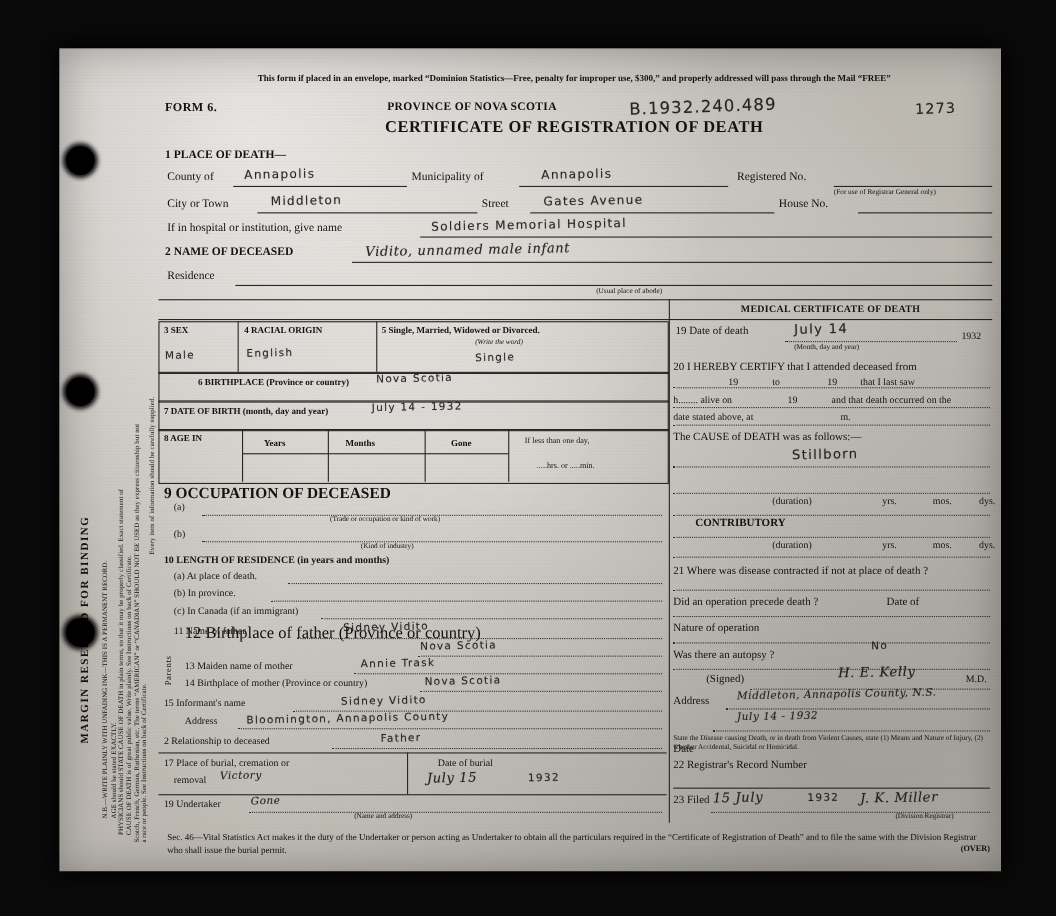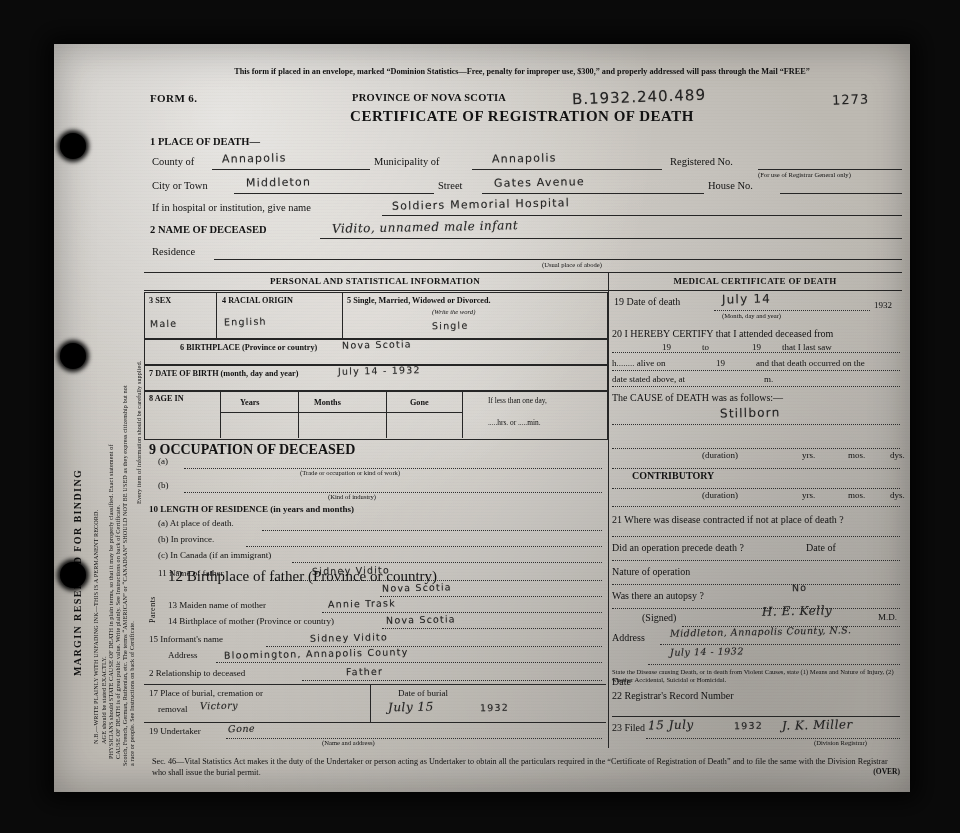--- a/index.html
+++ b/index.html
@@ -120,21 +120,20 @@
       <div class="ln b" style="left:8px;top:180px;">2 NAME OF DECEASED</div>
       <div class="rule" style="left:178px;top:194px;width:582px;"></div>
       <div class="hw hw2 ink" style="left:190px;top:176px;font-size:12px;">Vidito, unnamed male infant</div>
 
       <div class="ln" style="left:10px;top:202px;">Residence</div>
       <div class="rule" style="left:72px;top:215px;width:688px;"></div>
       <div class="xsm" style="position:absolute;left:400px;top:217px;">(Usual place of abode)</div>
 
       <div class="rule" style="left:2px;top:228px;width:758px;"></div>
       <div class="vr" style="left:466px;top:228px;height:476px;"></div>
-      <div class="secthdr" style="left:2px;top:232px;width:462px;">PERSONAL AND STATISTICAL INFORMATION</div>
       <div class="secthdr" style="left:468px;top:232px;width:290px;">MEDICAL CERTIFICATE OF DEATH</div>
       <div class="rule" style="left:2px;top:246px;width:758px;"></div>
 
       <div class="box" style="left:2px;top:248px;width:462px;height:46px;"></div>
       <div class="vr" style="left:74px;top:248px;height:46px;"></div>
       <div class="vr" style="left:200px;top:248px;height:46px;"></div>
       <div class="cellhdr" style="left:7px;top:252px;">3 SEX</div>
       <div class="cellhdr" style="left:80px;top:252px;">4 RACIAL ORIGIN</div>
       <div class="cellhdr" style="left:205px;top:252px;width:250px;">5 Single, Married, Widowed or Divorced.</div>
       <div class="xsm" style="position:absolute;left:290px;top:264px;font-style:italic;">(Write the word)</div>
@@ -153,21 +152,21 @@
       <div class="box" style="left:2px;top:346px;width:462px;height:48px;"></div>
       <div class="vr" style="left:78px;top:346px;height:48px;"></div>
       <div class="vr" style="left:156px;top:346px;height:48px;"></div>
       <div class="vr" style="left:244px;top:346px;height:48px;"></div>
       <div class="vr" style="left:320px;top:346px;height:48px;"></div>
       <div class="rule" style="left:78px;top:368px;width:242px;"></div>
       <div class="cellhdr" style="left:7px;top:350px;">8 AGE IN</div>
       <div class="cellhdr" style="left:98px;top:354px;">Years</div>
       <div class="cellhdr" style="left:172px;top:354px;">Months</div>
       <div class="cellhdr" style="left:268px;top:354px;">Gone</div>
-      <div class="sm" style="position:absolute;left:326px;top:352px;padding-left:20px;">If less than one day,</div>
+      <div class="sm" style="position:absolute;left:315px;top:352px;padding-left:20px;">If less than one day,</div>
       <div class="sm" style="position:absolute;left:346px;top:374px;">.....hrs.  or .....min.</div>
 
       <div class="ln sm b" style="left:7px;top:398px;font-size:14px;">9 OCCUPATION OF DECEASED</div>
       <div class="ln sm" style="left:16px;top:412px;font-size:9px;">(a)</div>
       <div class="rule" style="left:42px;top:424px;width:418px;border-bottom:1px dotted #333;"></div>
       <div class="xsm" style="position:absolute;left:158px;top:425px;">(Trade or occupation or kind of work)</div>
       <div class="ln sm" style="left:16px;top:436px;font-size:9px;">(b)</div>
       <div class="rule" style="left:42px;top:448px;width:418px;border-bottom:1px dotted #333;"></div>
       <div class="xsm" style="position:absolute;left:186px;top:449px;">(Kind of industry)</div>
 

